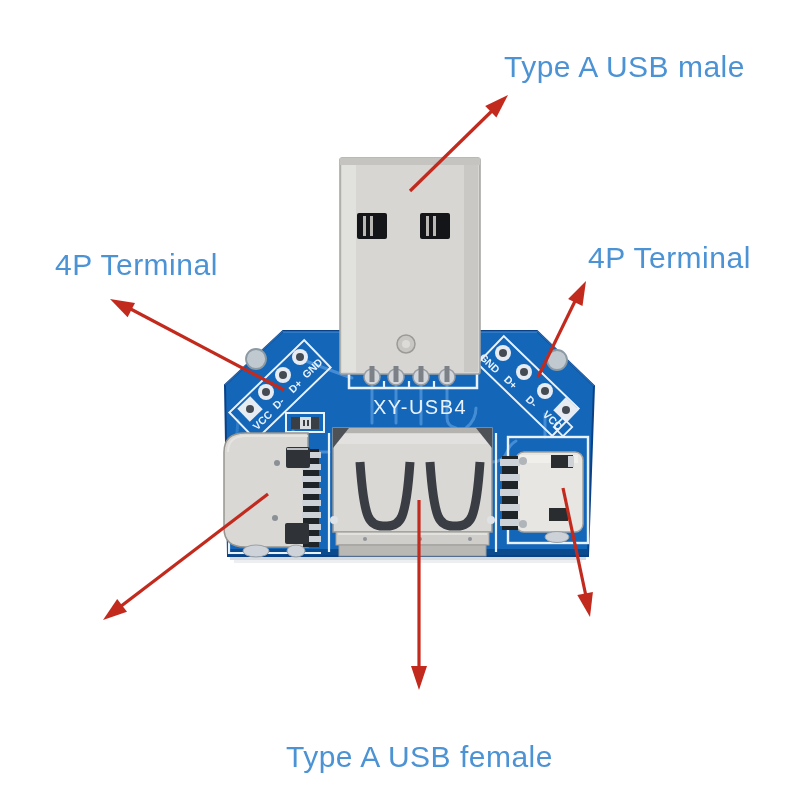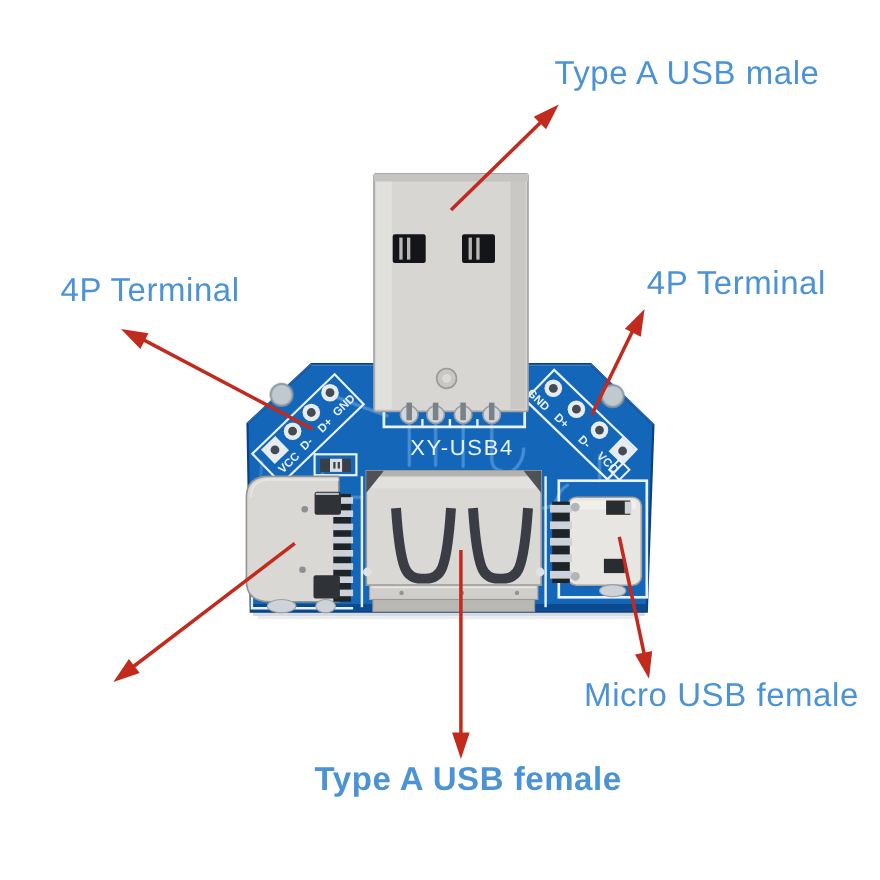--- a/index.html
+++ b/index.html
@@ -6,21 +6,21 @@
   .stage{position:relative;width:800px;height:800px;background:#ffffff;overflow:hidden;
          font-family:"Liberation Sans",sans-serif;}
   .stage svg{position:absolute;left:0;top:0;}
   .ann-label{position:absolute;font-size:30px;line-height:34px;color:#4b93d4;
              letter-spacing:.5px;white-space:nowrap;font-weight:400;}
   #lbl-male{left:504px;top:50px;}
   #lbl-term-left{left:55px;top:248px;}
   #lbl-term-right{left:588px;top:241px;}
   #lbl-typec{left:29px;top:616px;}
   #lbl-micro{left:531px;top:616px;}
-  #lbl-female{left:286px;top:692px;font-weight:bold;}
+  #lbl-female{left:286px;top:740px;}
   .silk-text{font-family:"Liberation Sans",sans-serif;fill:#e9f2fb;}
 </style>
 </head>
 <body>
 
 <div class="stage">
 
 <svg width="800" height="800" viewBox="0 0 800 800">
 
   <g>
@@ -228,15 +228,14 @@
     <g>
       <line x1="563" y1="488" x2="587" y2="601"></line>
       <polygon points="590,617 577.3,595.1 592.9,591.9" stroke="none"></polygon>
     </g>
   </g>
 </svg>
 
   <div class="ann-label" id="lbl-male">Type A USB male</div>
   <div class="ann-label" id="lbl-term-left">4P Terminal</div>
   <div class="ann-label" id="lbl-term-right">4P Terminal</div>
-  <div class="ann-label" id="lbl-micro">Micro USB female</div>
   <div class="ann-label" id="lbl-female">Type A USB female</div>
 </div>
 
 </body></html>

